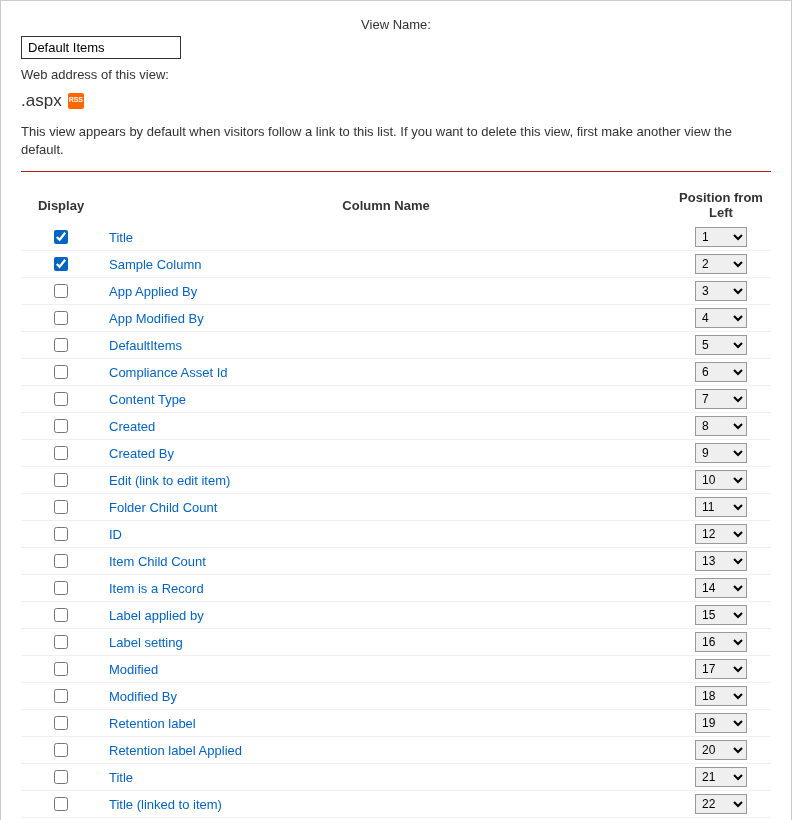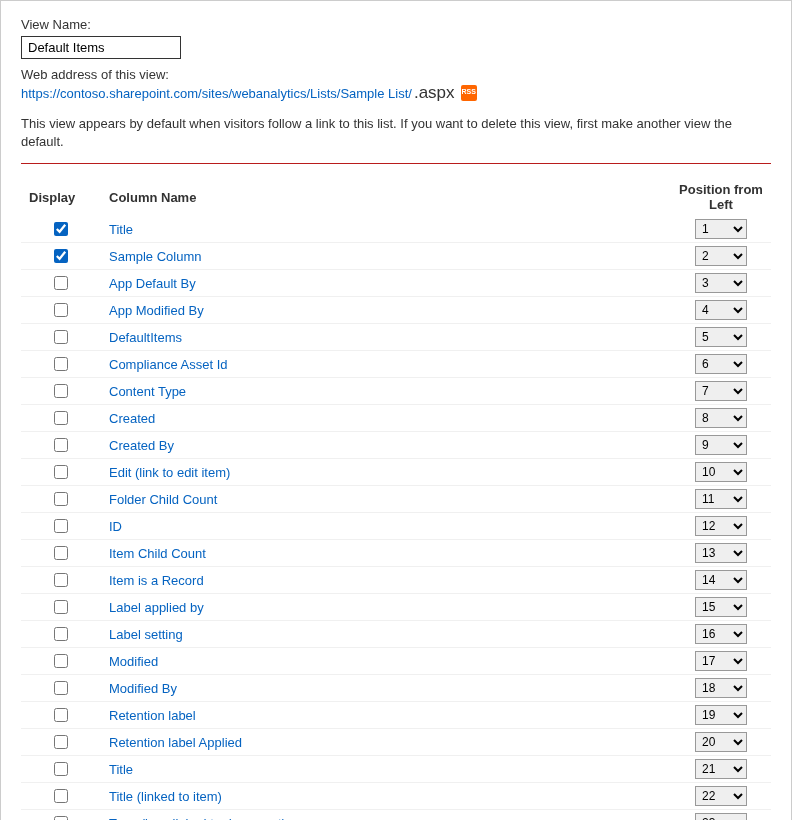--- a/index.html
+++ b/index.html
@@ -10,33 +10,34 @@
       background: #fff;
       width: 792px;
       min-height: 820px;
       padding: 16px 20px;
       border: 1px solid #ccc;
     }
     .view-name-label {
       font-size: 13px;
       color: #333;
       margin-bottom: 4px;
+      text-align: center;
     }
     .view-name-input {
       border: 1px solid #333;
       padding: 3px 6px;
       font-size: 13px;
       width: 160px;
       outline: none;
     }
     .web-address-label {
       font-size: 13px;
       color: #333;
       margin-top: 8px;
-      margin-bottom: 1px;
+      margin-bottom: 9px;
     }
     .web-address-row {
       display: flex;
       align-items: center;
       gap: 2px;
       flex-wrap: wrap;
     }
     .web-address-text {
       color: #0563c1;
       font-size: 13px;
@@ -77,21 +78,21 @@
       line-height: 1.4;
       border-bottom: 1px solid #b91c1c;
       padding-bottom: 12px;
     }
     .columns-table {
       width: 100%;
       border-collapse: collapse;
       margin-top: 12px;
     }
     .columns-table th {
-      text-align: left;
+      text-align: center;
       font-weight: 600;
       font-size: 13px;
       padding: 6px 8px 8px 8px;
       color: #333;
       border-bottom: none;
     }
     .columns-table th.position-header {
       text-align: center;
     }
     .columns-table td {
@@ -135,21 +136,20 @@
 
 
 
 
 <div class="view-name-label">View Name:</div>
 <input class="view-name-input" type="text" value="Default Items" style="">
 
 
 <div class="web-address-label">Web address of this view:</div>
 <div class="web-address-row">
-  <span class="web-address-text">https://contoso.sharepoint.com/sites/webanalytics/Lists/Sample List/</span>
   <span class="web-address-aspx">.aspx</span>
   <span class="rss-icon"></span>
 </div>
 
 
 <div class="info-text">This view appears by default when visitors follow a link to this list. If you want to delete this view, first make another view the default.</div>
 
 
 <table class="columns-table">
   <thead>
@@ -177,21 +177,21 @@
         </td>
         <td class="col-name"><a class="column-name-link" href="#">Sample Column</a></td>
         <td class="col-position"><select class="position-select"><option value="1">1</option><option value="2" selected="">2</option><option value="3">3</option><option value="4">4</option><option value="5">5</option><option value="6">6</option><option value="7">7</option><option value="8">8</option><option value="9">9</option><option value="10">10</option><option value="11">11</option><option value="12">12</option><option value="13">13</option><option value="14">14</option><option value="15">15</option><option value="16">16</option><option value="17">17</option><option value="18">18</option><option value="19">19</option><option value="20">20</option><option value="21">21</option><option value="22">22</option><option value="23">23</option><option value="24">24</option></select></td>
       </tr>
       <tr>
         <td class="col-display">
           <div class="checkbox-cell">
             <input type="checkbox" style="">
           </div>
         </td>
-        <td class="col-name"><a class="column-name-link" href="#">App Default By</a></td>
+        <td class="col-name"><a class="column-name-link" href="#">App Applied By</a></td>
         <td class="col-position"><select class="position-select"><option value="1">1</option><option value="2">2</option><option value="3" selected="">3</option><option value="4">4</option><option value="5">5</option><option value="6">6</option><option value="7">7</option><option value="8">8</option><option value="9">9</option><option value="10">10</option><option value="11">11</option><option value="12">12</option><option value="13">13</option><option value="14">14</option><option value="15">15</option><option value="16">16</option><option value="17">17</option><option value="18">18</option><option value="19">19</option><option value="20">20</option><option value="21">21</option><option value="22">22</option><option value="23">23</option><option value="24">24</option></select></td>
       </tr>
       <tr>
         <td class="col-display">
           <div class="checkbox-cell">
             <input type="checkbox" style="">
           </div>
         </td>
         <td class="col-name"><a class="column-name-link" href="#">App Modified By</a></td>
         <td class="col-position"><select class="position-select"><option value="1">1</option><option value="2">2</option><option value="3">3</option><option value="4" selected="">4</option><option value="5">5</option><option value="6">6</option><option value="7">7</option><option value="8">8</option><option value="9">9</option><option value="10">10</option><option value="11">11</option><option value="12">12</option><option value="13">13</option><option value="14">14</option><option value="15">15</option><option value="16">16</option><option value="17">17</option><option value="18">18</option><option value="19">19</option><option value="20">20</option><option value="21">21</option><option value="22">22</option><option value="23">23</option><option value="24">24</option></select></td>

